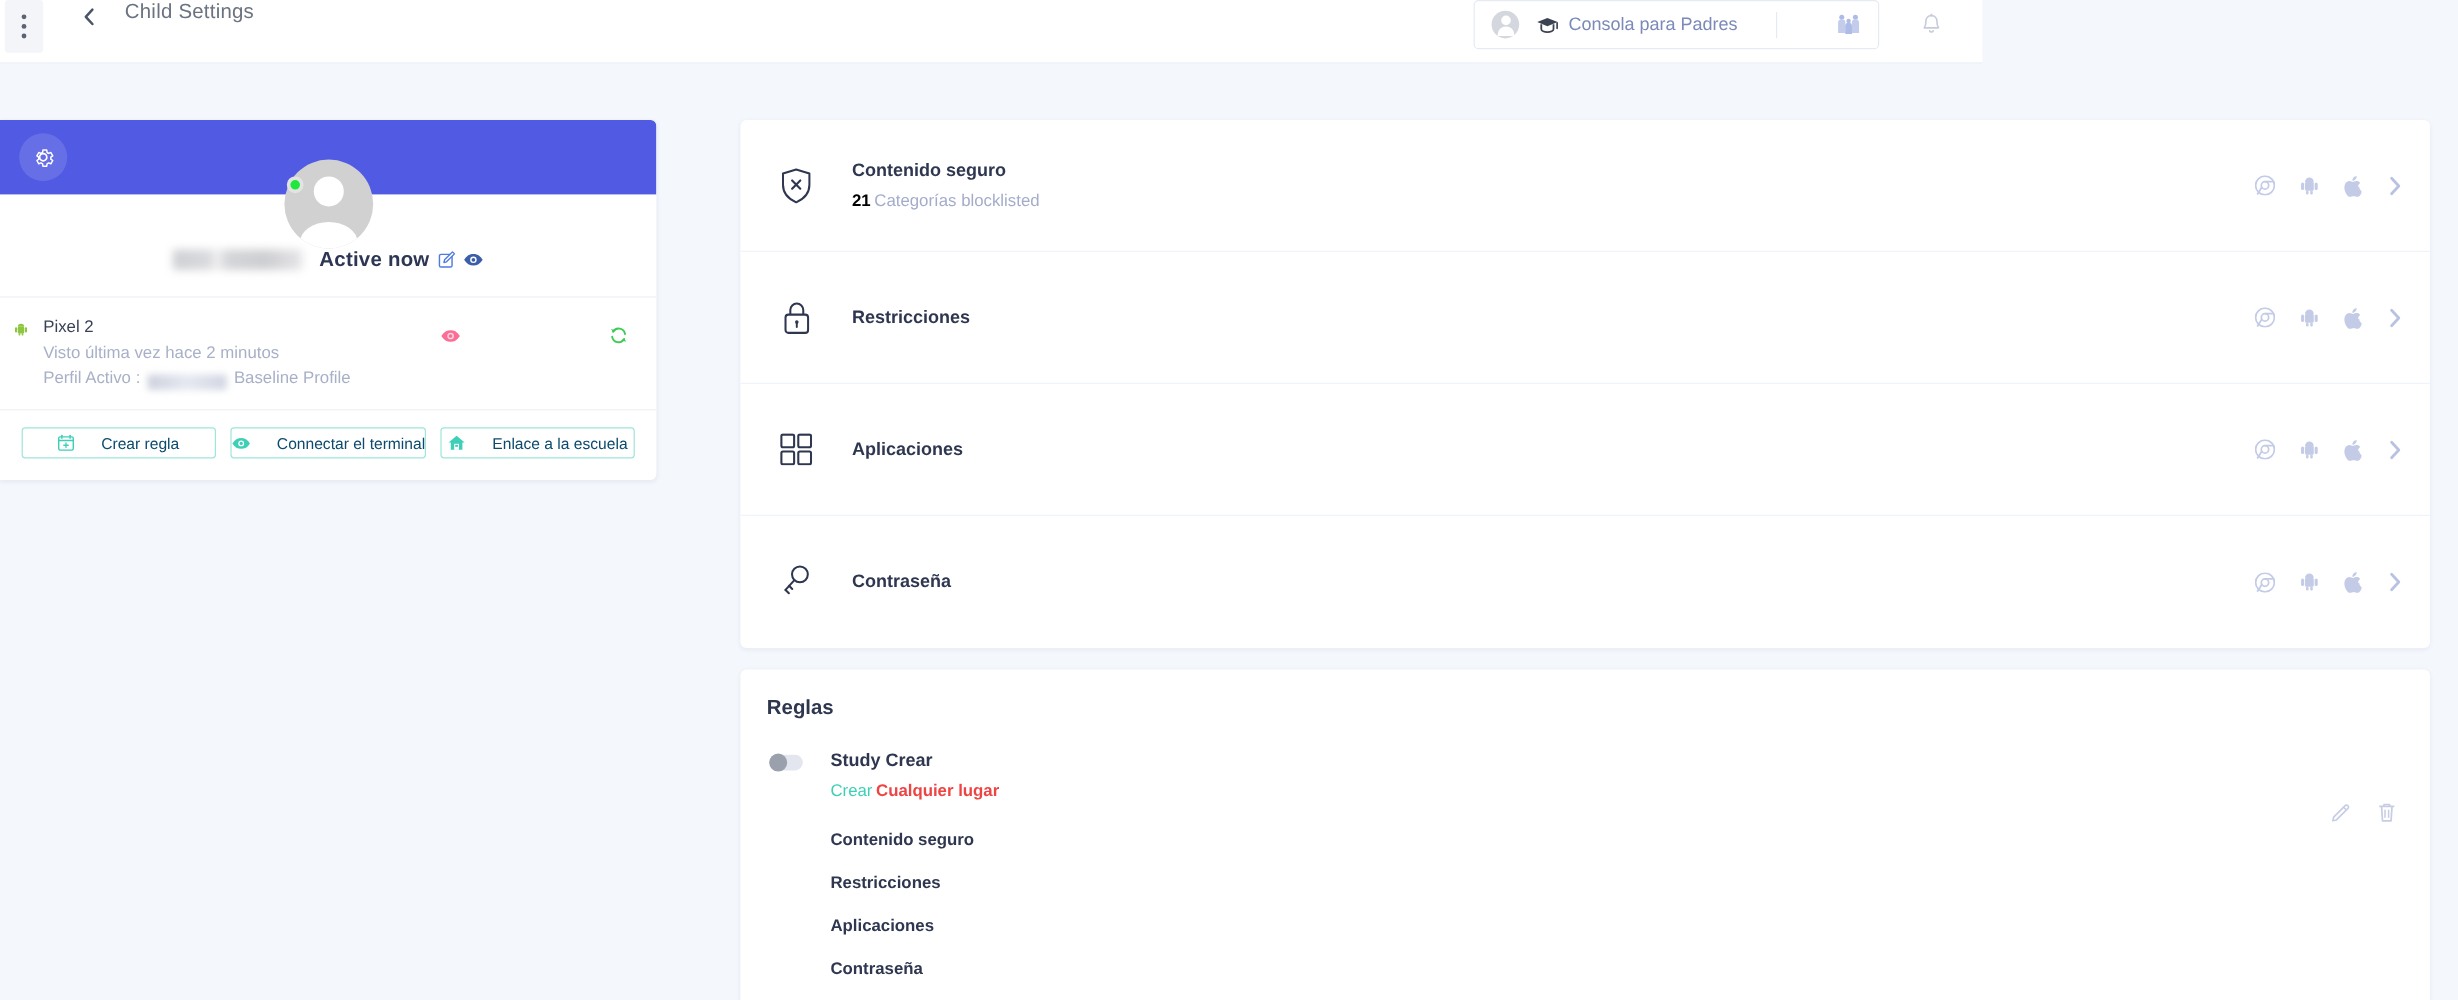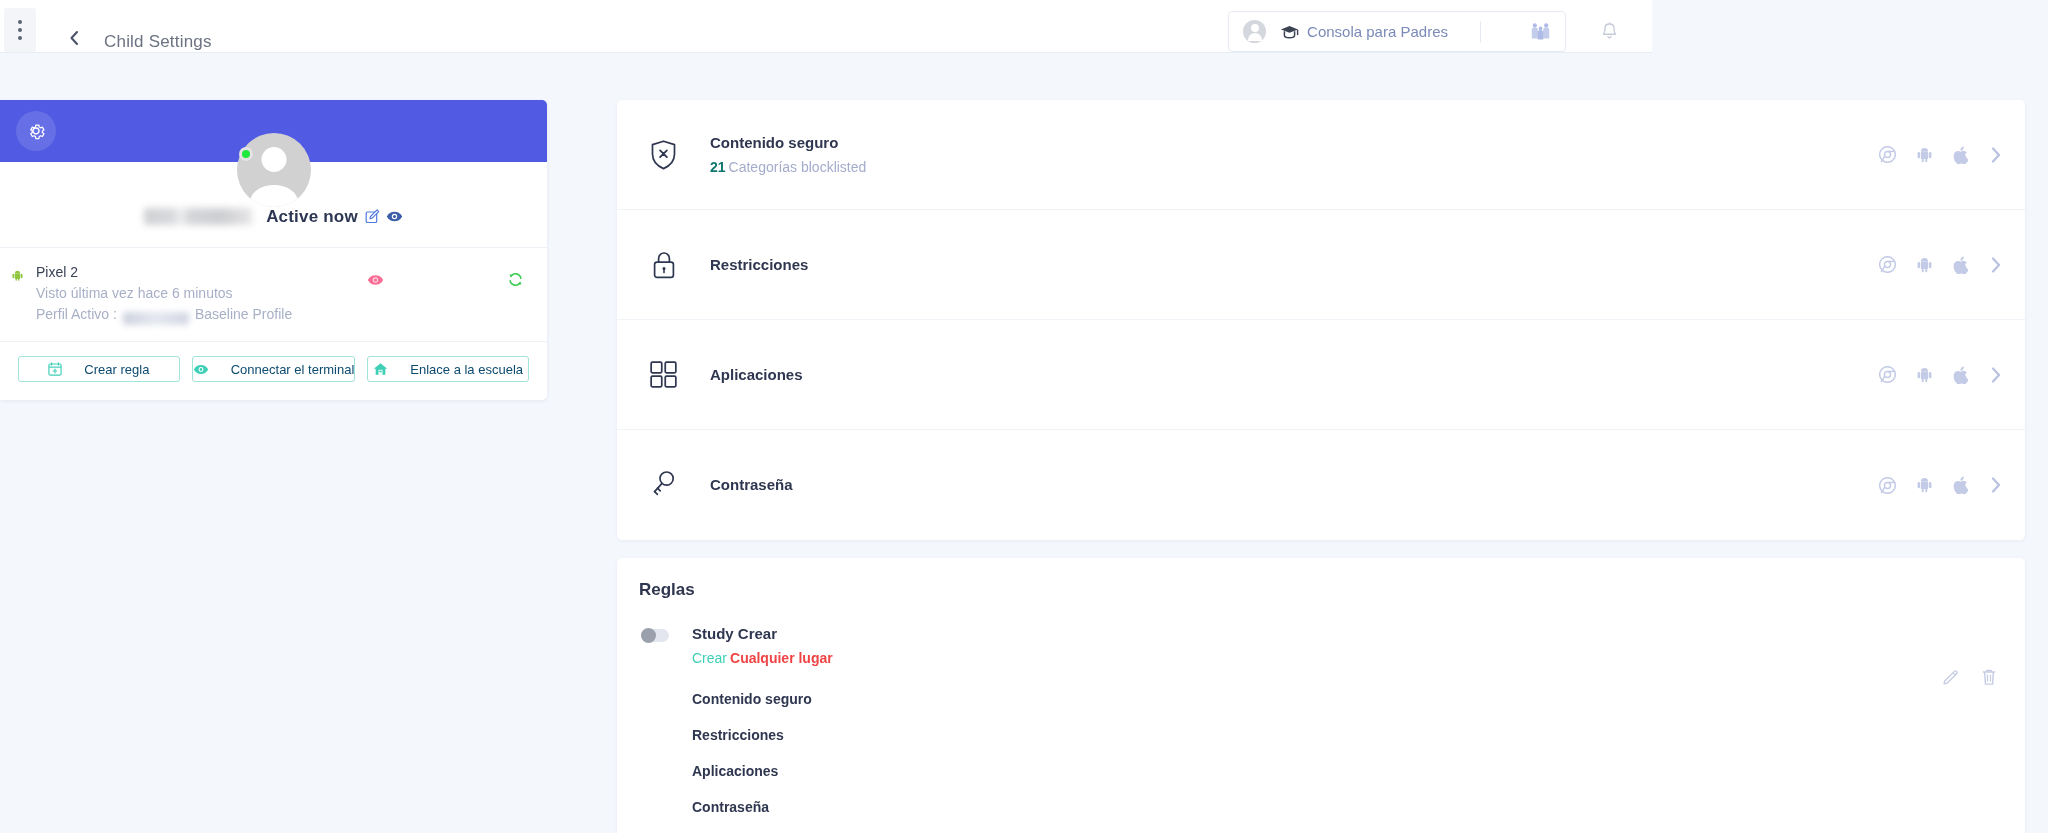--- a/index.html
+++ b/index.html
@@ -9,21 +9,21 @@
     background: #f4f7fc;
     overflow: hidden;
   }
 
   
   .topbar {
     position: absolute; top: 0; left: 0;
     width: 1652px; height: 53px;
     background: #ffffff;
     border-bottom: 1px solid #e8edf5;
-    display: flex; align-items: flex-end;
+    display: flex; align-items: flex-start;
   }
   .kebab {
     width: 32px; height: 44px;
     margin-left: 4px;
     background: #f3f5f9;
     border-radius: 3px;
     display: flex; flex-direction: column;
     align-items: center; justify-content: center;
     gap: 4px;
     cursor: pointer;
@@ -188,21 +188,21 @@
     cursor: pointer;
   }
   .srow:last-child { border-bottom: none; }
   .srow-ico {
     width: 93px; display: flex; align-items: center; justify-content: center;
     flex: none;
   }
   .srow-text { flex: 1; }
   .srow-title { font-size: 15px; font-weight: bold; color: #2f3750; line-height: 22px; }
   .srow-sub { font-size: 14px; color: #a4accb; line-height: 22px; margin-top: 2px; }
-  .srow-sub b { color: #0f766e; font-weight: bold; margin-right: 3px; }
+  .srow-sub b { color: #000000; font-weight: bold; margin-right: 3px; }
   .srow-plat {
     display: flex; align-items: center; gap: 21px;
     padding-right: 22px;
   }
   .srow-plat span { display:flex; cursor:pointer; }
 
   
   .rules-panel { margin-top: 18px; padding: 22px 0 0 0; position: relative; }
   .rules-title {
     font-size: 17px; font-weight: bold; color: #2f3750;
@@ -323,21 +323,21 @@
         <rect x="3.6" y="4.3" width="6.8" height="7" rx="1.1" fill="#8ec63f"></rect>
         <rect x="0.6" y="4.8" width="2.3" height="5.6" rx="1.1" fill="#8ec63f"></rect>
         <rect x="11.1" y="4.8" width="2.3" height="5.6" rx="1.1" fill="#8ec63f"></rect>
         <path d="M3.6 4.3 a3.4 3.4 0 0 1 6.8 0Z" fill="#8ec63f"></path>
         <rect x="4.5" y="11" width="1.8" height="2.6" rx=".9" fill="#8ec63f"></rect>
         <rect x="7.7" y="11" width="1.8" height="2.6" rx=".9" fill="#8ec63f"></rect>
       </svg>
     </span>
     <div class="dev-lines">
       <div class="dev-name">Pixel 2</div>
-      <div class="dev-seen">Visto última vez hace 6 minutos</div>
+      <div class="dev-seen">Visto última vez hace 2 minutos</div>
       <div class="dev-profile">
         <span>Perfil Activo :</span>
         <span class="profile-blur"></span>
         <span>Baseline Profile</span>
       </div>
     </div>
     <div class="dev-right-icons">
       <span>
         <svg width="17" height="12" viewBox="0 0 22 14" aria-hidden="true">
           <path d="M1 7 C3.6 2.6 7 .8 11 .8 S18.4 2.6 21 7 C18.4 11.4 15 13.2 11 13.2 S3.6 11.4 1 7Z" fill="#fb6d95"></path>

